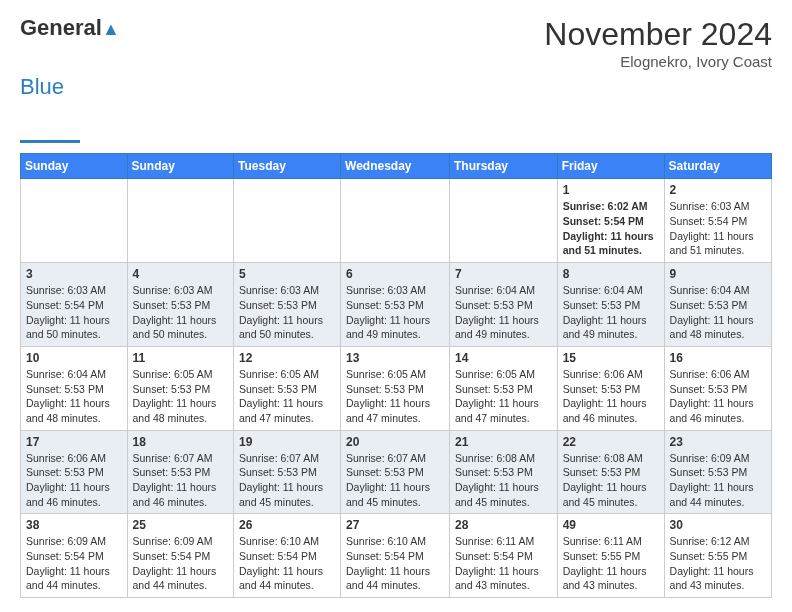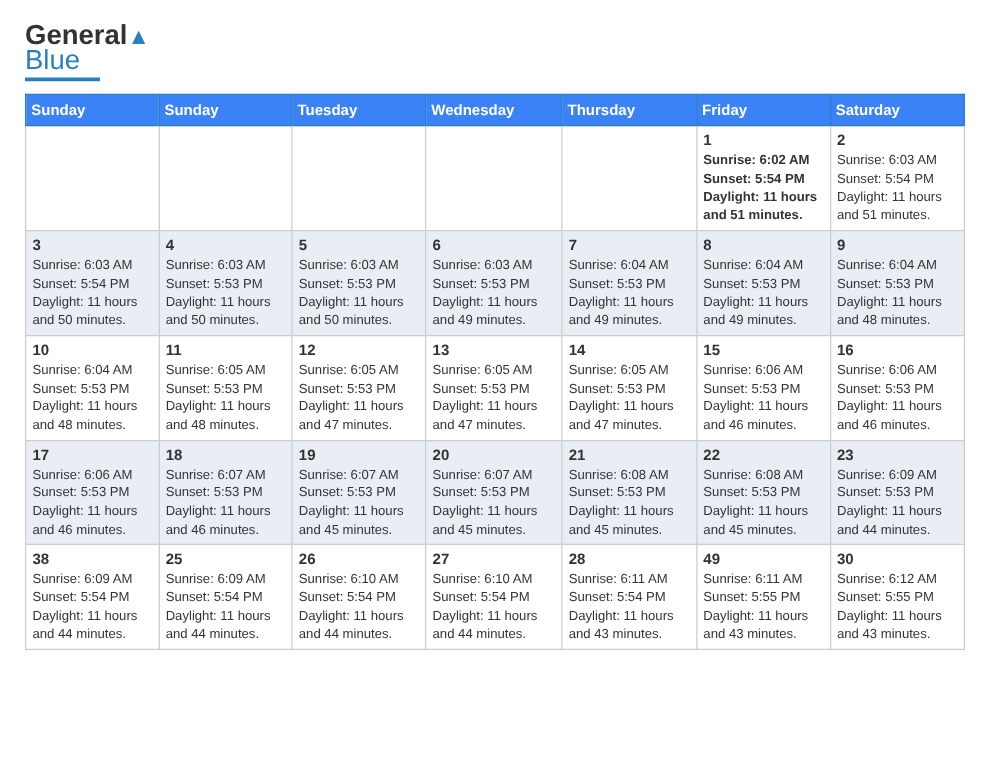--- a/index.html
+++ b/index.html
@@ -17,20 +17,21 @@
     .header {
       display: flex;
       justify-content: space-between;
       align-items: flex-start;
       margin-bottom: 10px;
     }
     .logo {
       display: flex;
       flex-direction: column;
       align-items: flex-start;
+      gap: 39px;
     }
     .logo-text {
       font-size: 22px;
       font-weight: bold;
       color: #333;
       line-height: 1.1;
     }
     .logo-text span { color: #2b7fc1; }
     .logo-line {
       width: 60px;
@@ -106,20 +107,24 @@
       <div style="display:flex;align-items:center;">
         <span class="logo-text">
           <span style="color:#333;">General</span><span style="color:#2b7fc1;font-size:18px;">▲</span>
         </span>
       </div>
       <div style="display:flex;align-items:center;margin-top:-4px;">
         <span class="logo-text" style="color:#2b7fc1;font-size:22px;font-weight:normal;">Blue</span>
       </div>
       <div class="logo-line"></div>
     </div>
+    <div class="title-block">
+      <div class="month-title">November 2024</div>
+      <div class="location">Elognekro, Ivory Coast</div>
+    </div>
   </div>
 
   <table class="calendar">
     <thead>
       <tr>
 
       <th>Sunday</th>
           <th>Sunday</th>
           <th>Tuesday</th>
           <th>Wednesday</th>

